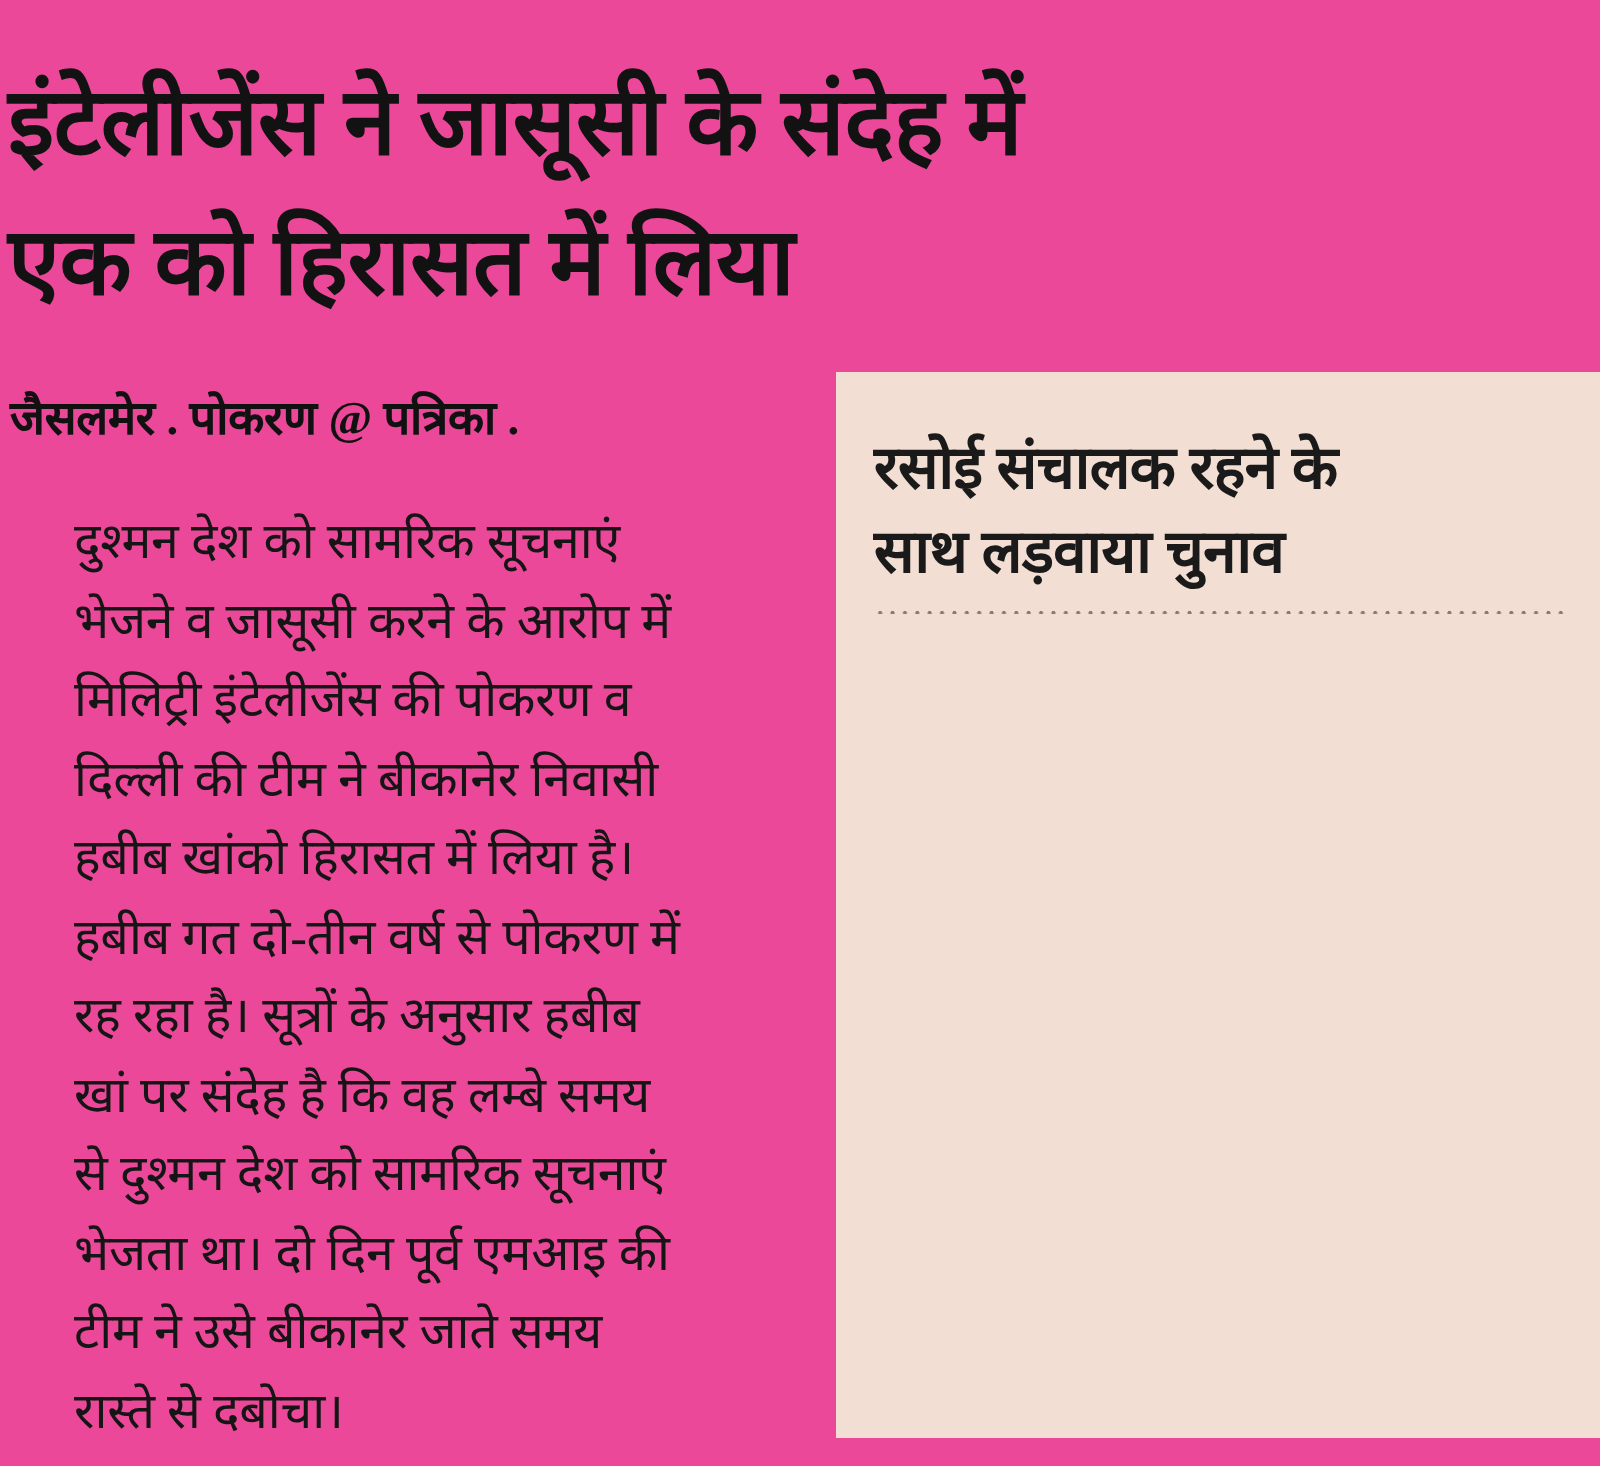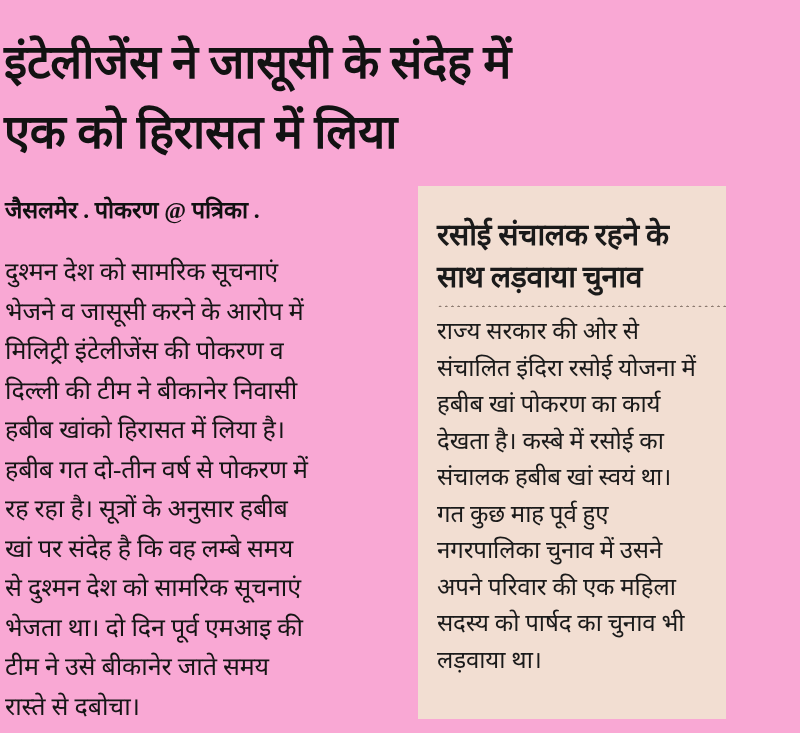--- a/index.html
+++ b/index.html
@@ -6,21 +6,21 @@
   html, body {
     margin: 0;
     padding: 0;
     background: #ffffff;
   }
 
   #clipping {
     position: relative;
     width: 800px;
     height: 733px;
-    background: #f9a8d4;
+    background: #ec4899;
     overflow: hidden;
     font-family: "Liberation Serif", "DejaVu Serif", serif;
     color: #151515;
   }
 
   
   .headline {
     position: absolute;
     left: 4px;
     top: -4px;
@@ -52,28 +52,29 @@
   }
 
   .main-body {
     font-size: 25px;
     line-height: 39.5px;
     color: #151515;
     text-align: justify;
     text-justify: inter-word;
     white-space: pre-line;
     letter-spacing: -0.1px;
+    margin-left: 32px;
   }
 
   
   .sidebar {
     position: absolute;
     left: 418px;
     top: 186px;
-    width: 308px;
+    width: 382px;
     height: 533px;
     background: #f2ded2;
     box-sizing: border-box;
     padding: 28px 16px 10px 19px;
     overflow: hidden;
   }
 
   .sidebar-heading {
     font-weight: 700;
     font-size: 30px;
@@ -124,25 +125,15 @@
 से दुश्मन देश को सामरिक सूचनाएं
 भेजता था। दो दिन पूर्व एमआइ की
 टीम ने उसे बीकानेर जाते समय
 रास्ते से दबोचा।</p>
   </div>
 
   <aside class="sidebar">
     <h2 class="sidebar-heading">रसोई संचालक रहने के
 साथ लड़वाया चुनाव</h2>
     <div class="dotted-rule"></div>
-    <p class="sidebar-body">राज्य सरकार की ओर से
-संचालित इंदिरा रसोई योजना में
-हबीब खां पोकरण का कार्य
-देखता है। कस्बे में रसोई का
-संचालक हबीब खां स्वयं था।
-गत कुछ माह पूर्व हुए
-नगरपालिका चुनाव में उसने
-अपने परिवार की एक महिला
-सदस्य को पार्षद का चुनाव भी
-लड़वाया था।</p>
   </aside>
 
 </div>
 
 </body></html>

